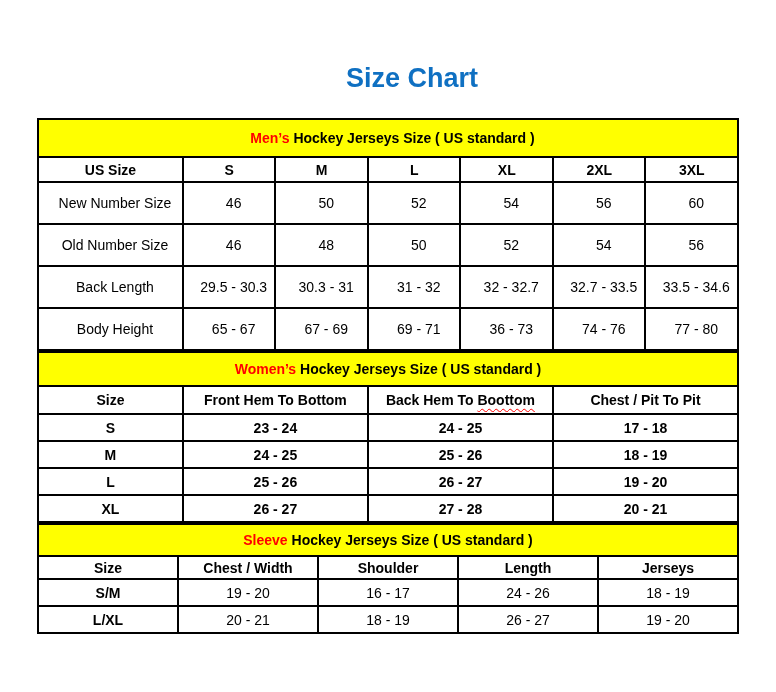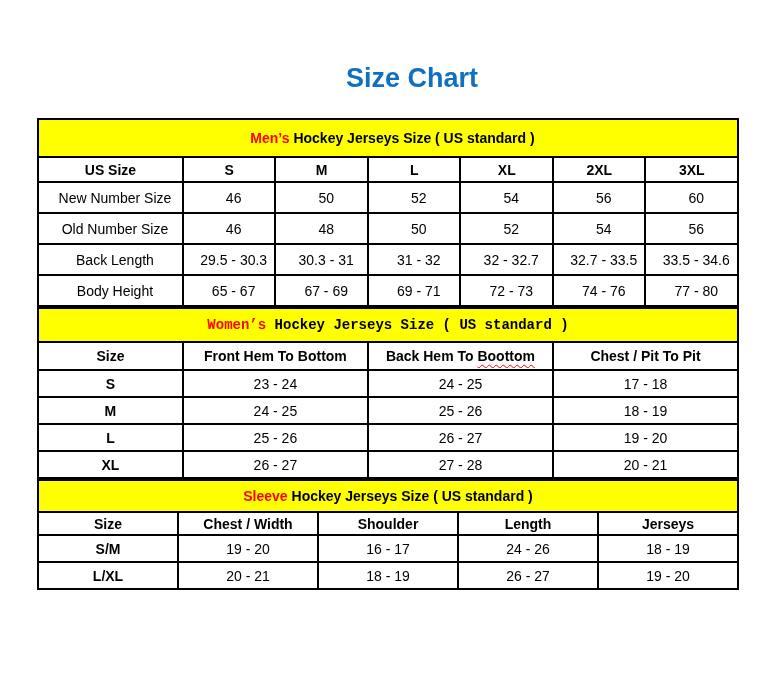--- a/index.html
+++ b/index.html
@@ -42,26 +42,26 @@
     background: #ffff00;
     font-weight: bold;
     font-size: 15px;
   }
   .banner-highlight { color: #ff0000; }
   .header-cell { font-weight: bold; border-radius: 12px; }
 
   .table-mens  .banner-cell { height: 38px; padding-left: 12px; }
   .table-mens  .header-cell { height: 25px; }
   .table-mens  .row-label,
-  .table-mens  .value-cell  { height: 31px; padding-left: 12px; }
-
-  .table-womens .banner-cell { height: 34px; font-family: Liberation Mono, monospace; }
+  .table-mens  .value-cell  { height: 42px; padding-left: 12px; }
+
+  .table-womens .banner-cell { height: 34px; }
   .table-womens .header-cell { height: 28px; }
   .table-womens .row-label,
-  .table-womens .value-cell  { height: 27px; }
+  .table-womens .value-cell  { height: 27px; font-weight: bold; }
 
   .table-youth .banner-cell { height: 32px; }
   .table-youth .header-cell { height: 23px; }
   .table-youth .row-label,
   .table-youth .value-cell  { height: 27px; }
 
   .table-womens .row-label,
   .table-youth  .row-label { font-weight: bold; }
 
   .misspelled {
@@ -126,21 +126,21 @@
             <td class="value-cell">31 - 32</td>
             <td class="value-cell">32 - 32.7</td>
             <td class="value-cell">32.7 - 33.5</td>
             <td class="value-cell">33.5 - 34.6</td>
           </tr>
           <tr>
             <td class="row-label">Body Height</td>
             <td class="value-cell">65 - 67</td>
             <td class="value-cell">67 - 69</td>
             <td class="value-cell">69 - 71</td>
-            <td class="value-cell">72 - 73</td>
+            <td class="value-cell">36 - 73</td>
             <td class="value-cell">74 - 76</td>
             <td class="value-cell">77 - 80</td>
           </tr>
         </tbody>
       </table>
       <table class="size-table table-womens">
         <colgroup>
           <col style="width: 20.7%;">
           <col style="width: 26.43%;">
           <col style="width: 26.44%;">

